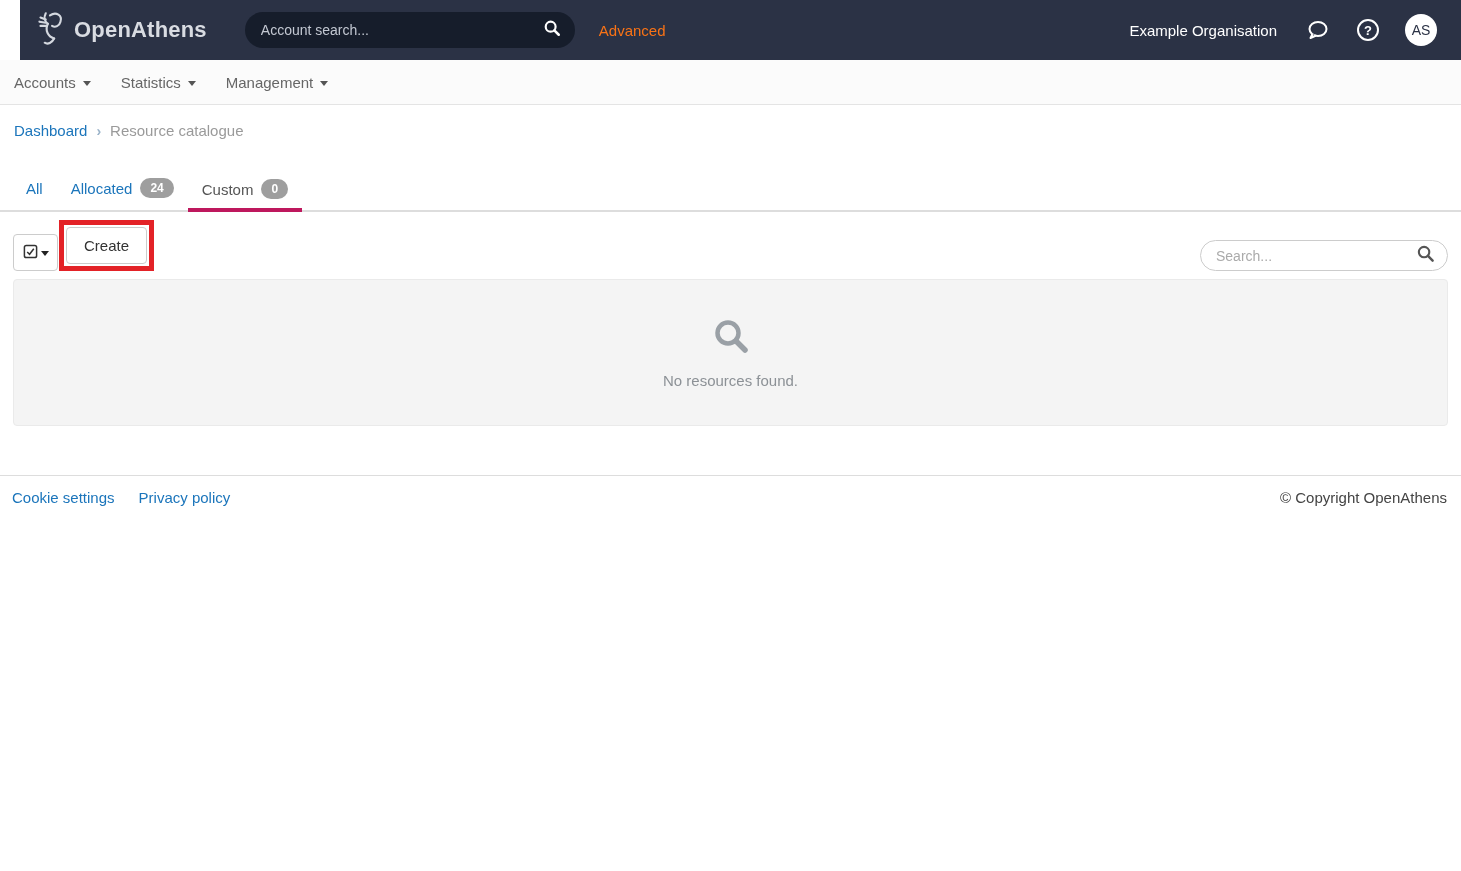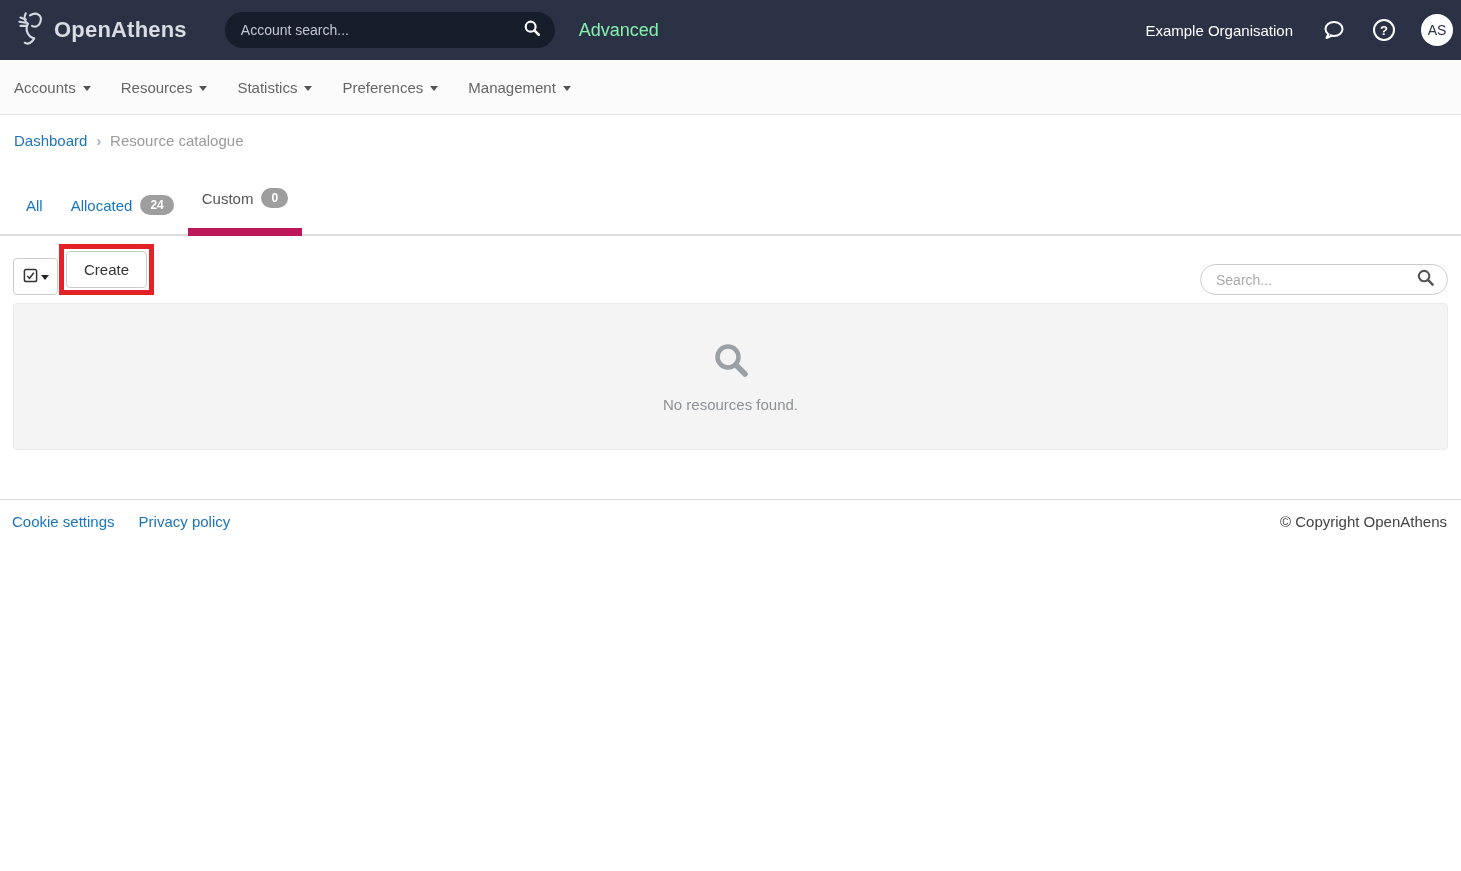--- a/index.html
+++ b/index.html
@@ -1,57 +1,57 @@
 <!DOCTYPE html>
 <html><head>
 <meta charset="utf-8">
 <style>
   * { margin: 0; padding: 0; box-sizing: border-box; }
   html, body { width: 1461px; height: 871px; background: #ffffff;
     font-family: "Liberation Sans", sans-serif; overflow: hidden; }
 
   
   .topbar { height: 60px; background: #2b3245; display: flex; align-items: center;
-    padding: 0 8px 0 14px; }
+    padding: 0 24px 0 14px; margin-left: 20px; }
   .logo { display: flex; align-items: center; gap: 6px; }
   .logo-text { color: #d9dce2; font-size: 22px; font-weight: 600; letter-spacing: 0.2px; }
   .acct-search { margin-left: 38px; width: 330px; height: 36px; background: #161d2b;
     border-radius: 18px; display: flex; align-items: center; padding: 0 14px 0 16px; }
   .acct-search input { flex: 1; background: transparent; border: none; outline: none;
     color: #84cc16; font-size: 14px; font-family: "Liberation Sans", sans-serif; }
   .acct-search input::placeholder { color: #c3c8d2; opacity: 1; }
-  .advanced { margin-left: 24px; color: #86efac; font-size: 18px; text-decoration: none; cursor: pointer; }
+  .advanced { margin-left: 24px; color: #f97316; font-size: 15px; text-decoration: none; cursor: pointer; }
   .topbar-spacer { flex: 1; }
   .org-name { color: #ffffff; font-size: 15px; margin-right: 28px; }
   .tb-icon { width: 26px; height: 26px; margin-right: 24px; cursor: pointer; display: block; }
   .avatar { width: 32px; height: 32px; border-radius: 50%; background: #ffffff;
     color: #2b3245; font-size: 14px; font-weight: 400; display: flex; align-items: center;
     justify-content: center; cursor: pointer; }
 
   
-  .mainnav { height: 55px; background: #fbfbfb; border-bottom: 1px solid #e4e4e4;
+  .mainnav { height: 45px; background: #fbfbfb; border-bottom: 1px solid #e4e4e4;
     display: flex; align-items: center; padding-left: 14px; }
   .nav-item { display: flex; align-items: center; gap: 7px; color: #666666; font-size: 15px;
     padding: 0 15px; height: 100%; cursor: pointer; }
   .nav-item:first-child { padding-left: 0; }
   .caret { width: 0; height: 0; border-left: 4.5px solid transparent;
     border-right: 4.5px solid transparent; border-top: 5px solid #555555; margin-top: 2px; }
 
   
   .breadcrumb { padding: 17px 14px 14px; font-size: 15px; display: flex; align-items: center; gap: 9px; }
   .breadcrumb a { color: #1b75bb; text-decoration: none; cursor: pointer; }
   .crumb-sep { color: #9ab3c9; font-size: 14px; font-weight: 700; }
   .crumb-current { color: #9a9a9a; }
 
   
   .tabs { margin-top: 16px; padding-left: 12px; border-bottom: 2px solid #dddddd; display: flex; }
   .tab { display: flex; align-items: center; gap: 8px; padding: 9px 14px 12px;
     font-size: 15px; color: #1b75bb; text-decoration: none; cursor: pointer;
     margin-bottom: -2px; border-bottom: 2px solid transparent; }
-  .tab.active { color: #555555; border-bottom: 8px solid #be185d; padding-bottom: 20px; }
+  .tab.active { color: #555555; border-bottom: 4px solid #be185d; padding-bottom: 8px; }
   .badge { background: #9e9e9e; color: #ffffff; font-size: 12px; font-weight: 700;
     padding: 3px 10px; border-radius: 10px; line-height: 1.2; }
 
   
   .toolbar { margin: 8px 13px 0; display: flex; align-items: flex-end; }
   .check-btn { width: 45px; height: 37px; background: #ffffff; border: 1px solid #cccccc;
     border-radius: 4px; display: flex; align-items: center; justify-content: center;
     gap: 3px; cursor: pointer; }
   .check-btn .caret { border-top-color: #222222; }
   .annotation { border: 5px solid #e32227; padding: 2px; margin-left: 1px; }
@@ -133,29 +133,21 @@
     <span>AS</span>
   </div>
 </header>
 
 <nav class="mainnav">
   <div class="nav-item">
     <span>Accounts</span>
     <span class="caret"></span>
   </div>
   <div class="nav-item">
-    <span>Resources</span>
-    <span class="caret"></span>
-  </div>
-  <div class="nav-item">
     <span>Statistics</span>
-    <span class="caret"></span>
-  </div>
-  <div class="nav-item">
-    <span>Preferences</span>
     <span class="caret"></span>
   </div>
   <div class="nav-item">
     <span>Management</span>
     <span class="caret"></span>
   </div>
 </nav>
 
 <div class="breadcrumb">
   <a>Dashboard</a>

